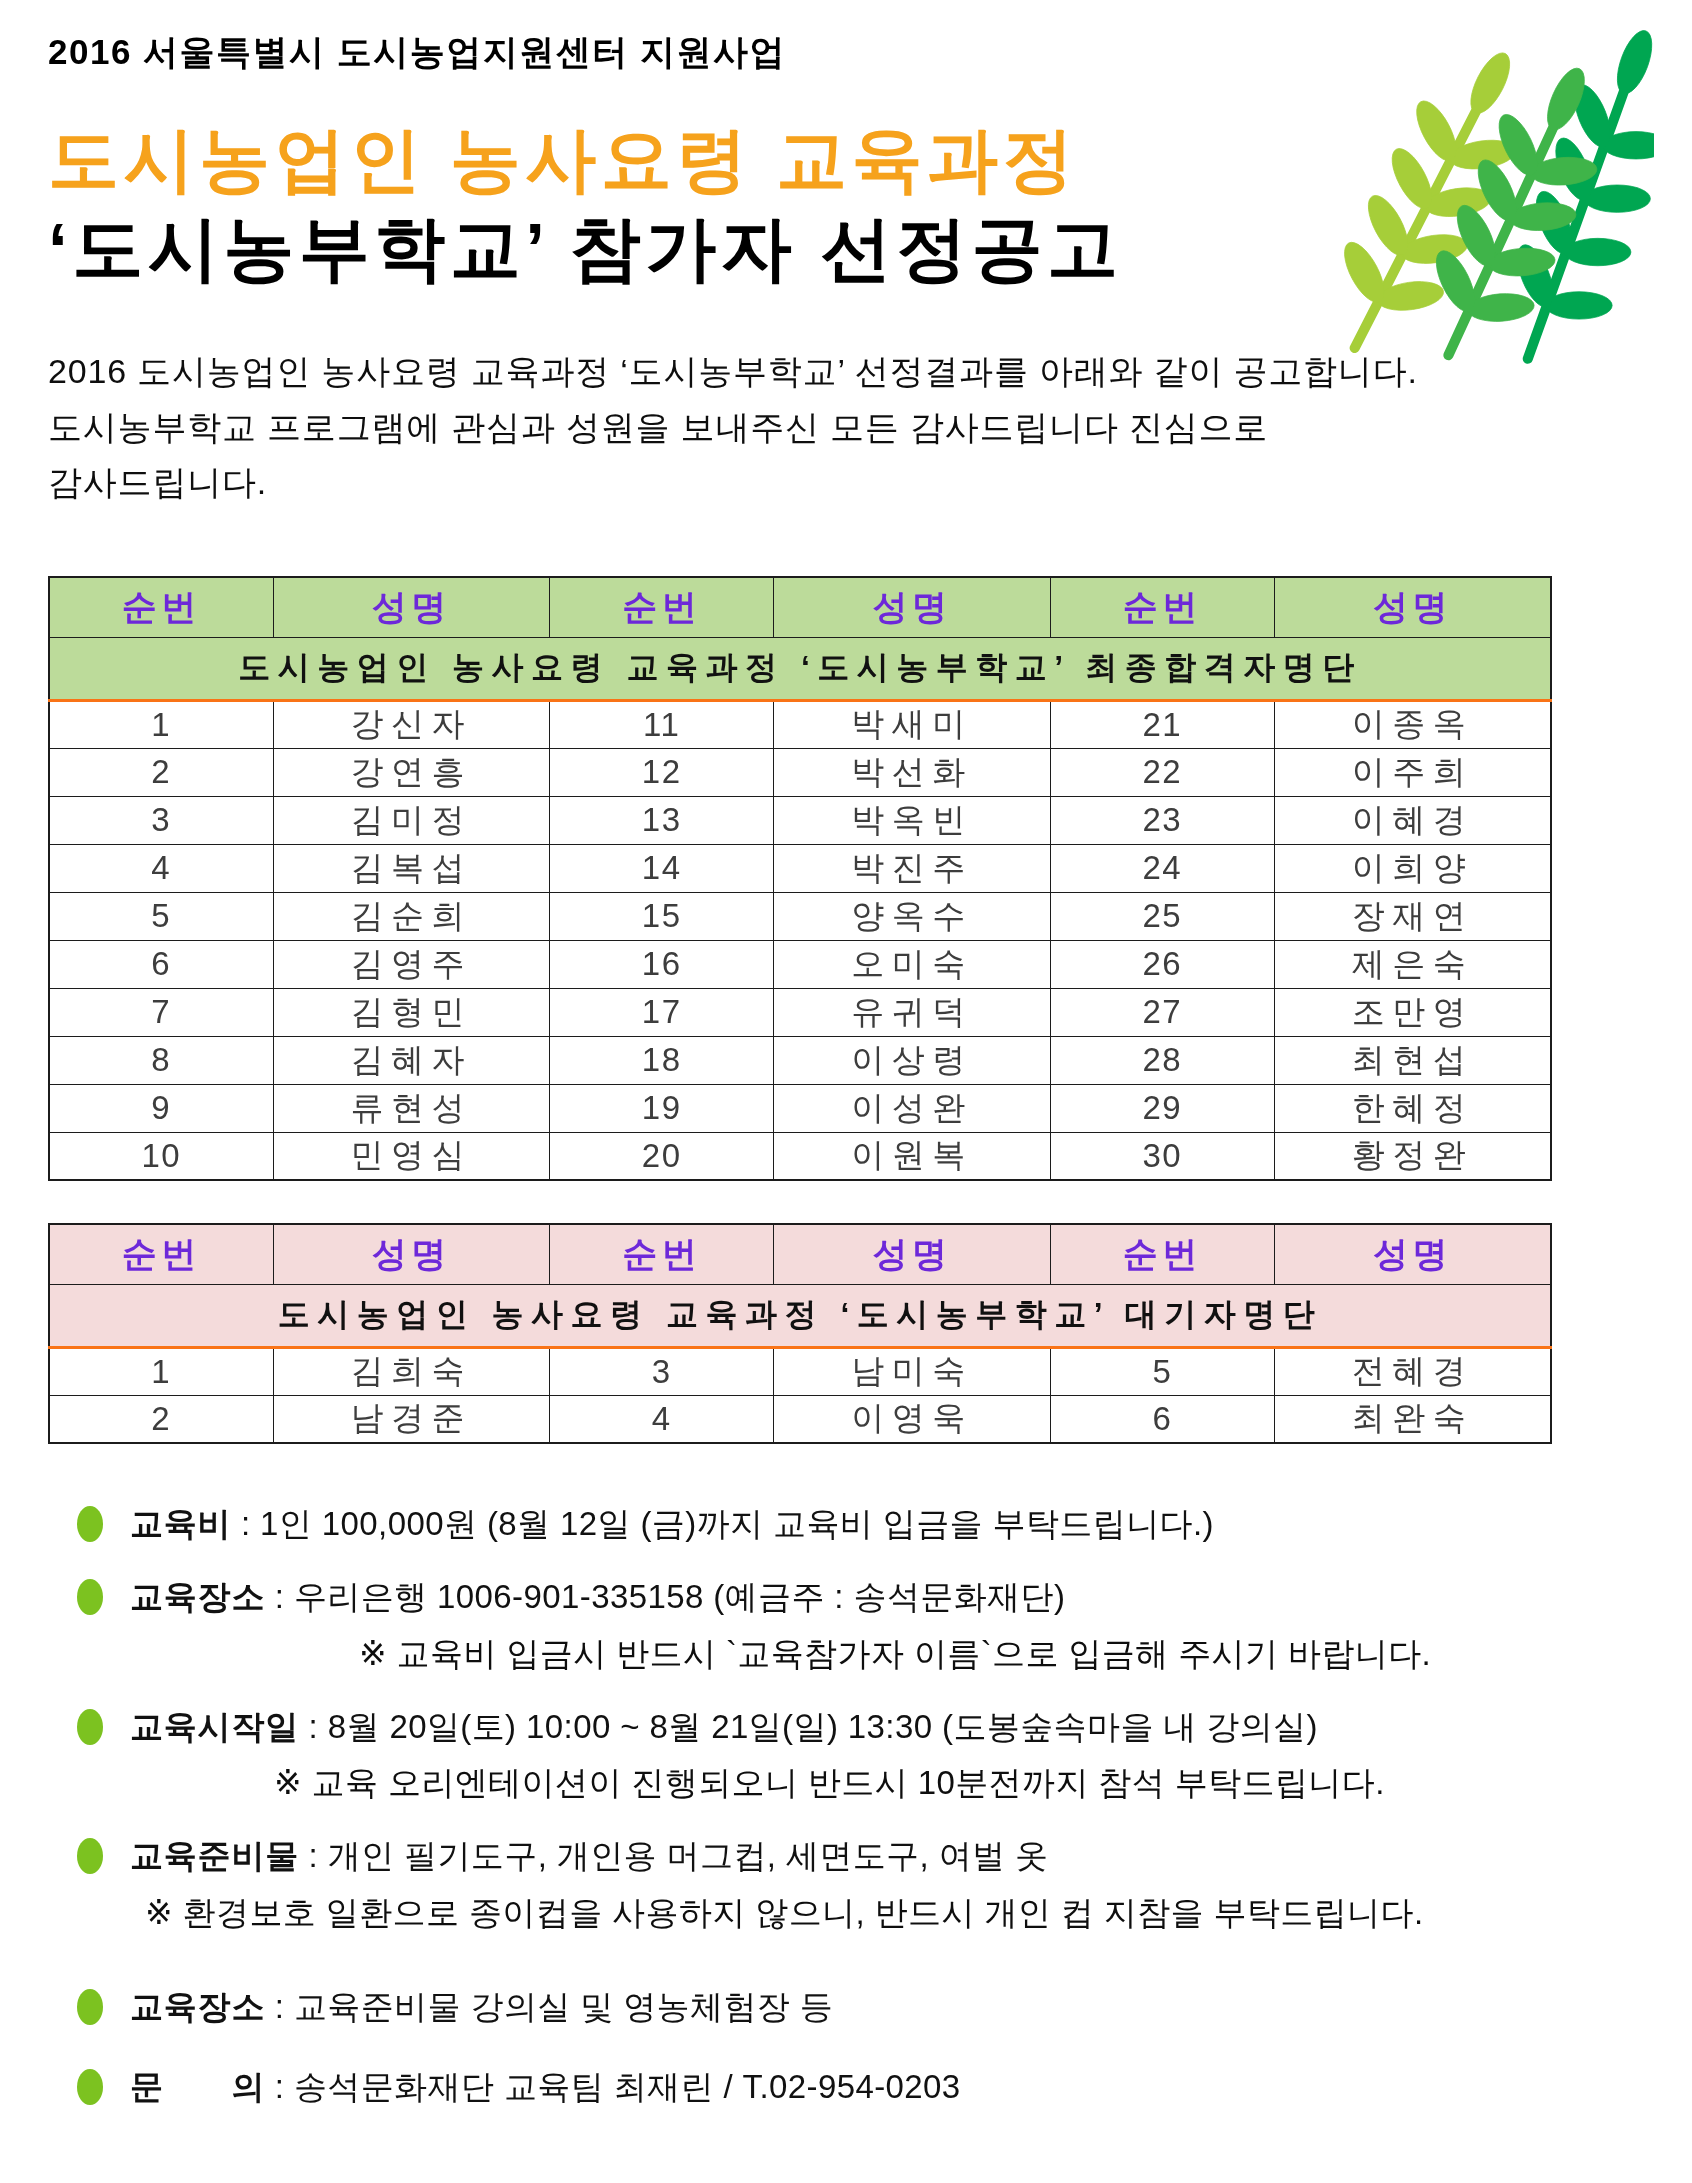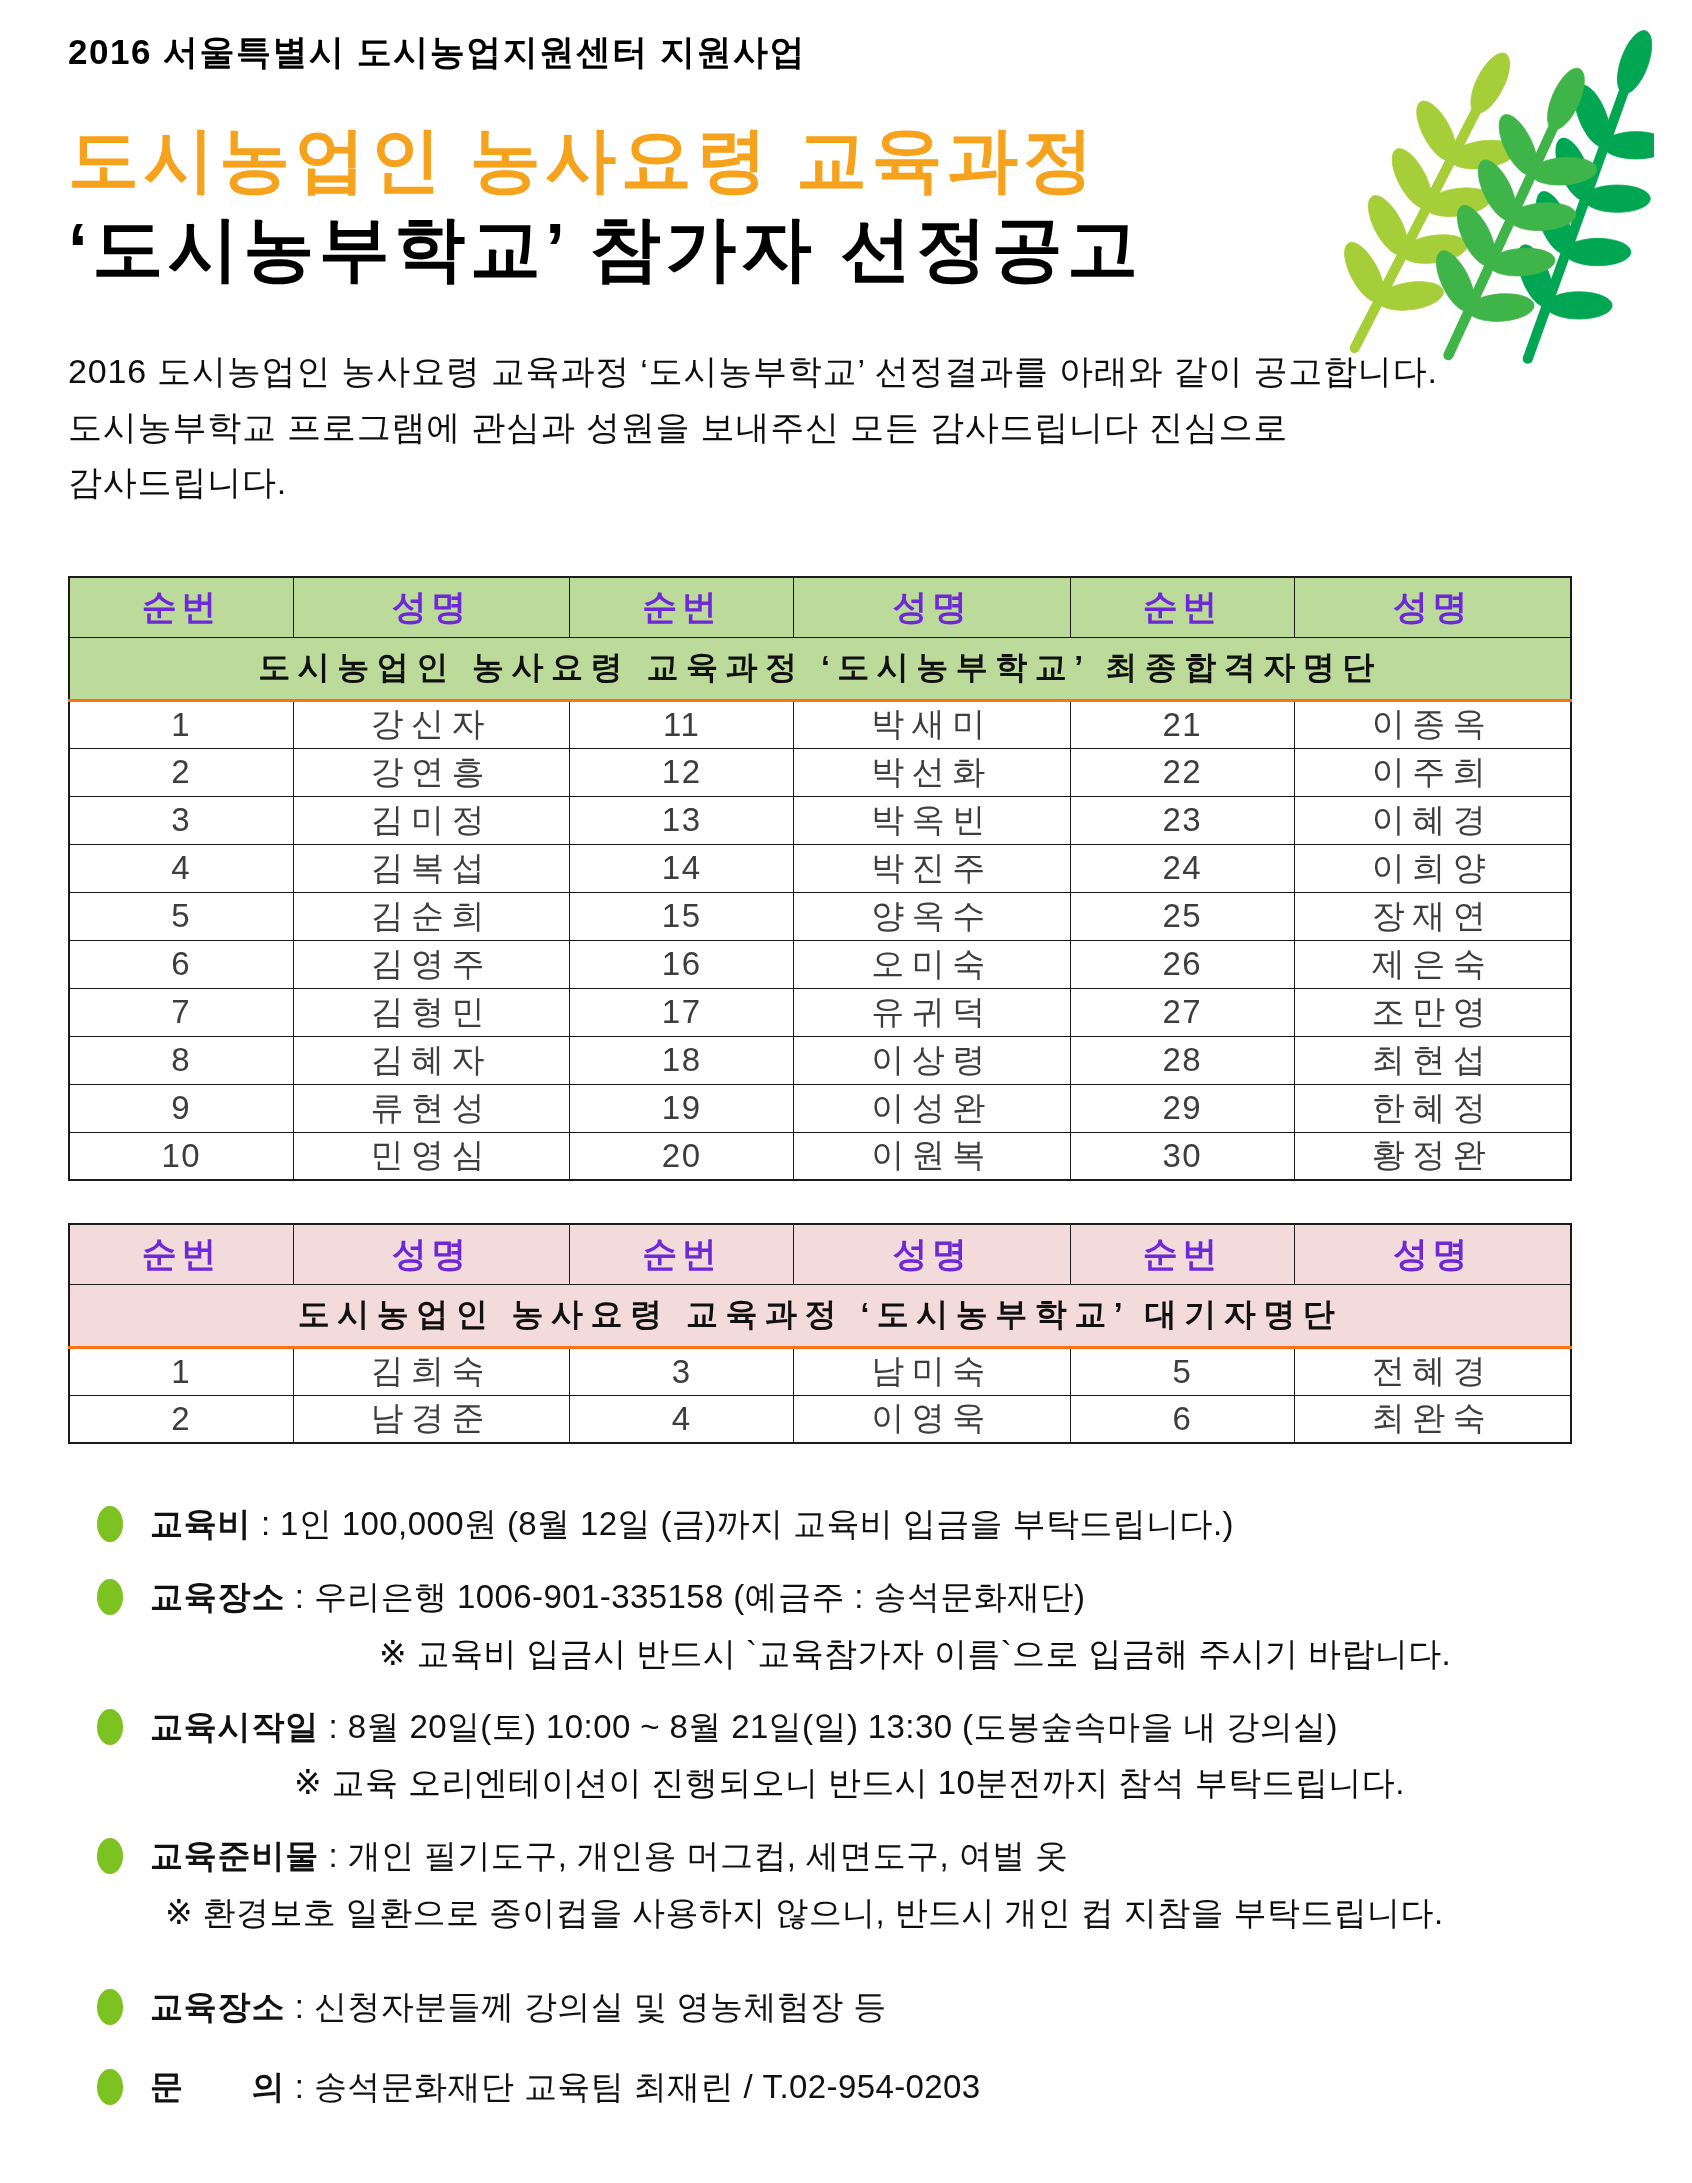--- a/index.html
+++ b/index.html
@@ -1,21 +1,21 @@
 <!DOCTYPE html>
 <html style="font-size:12px"><head>
 <meta charset="utf-8">
 <style>
   * { margin:0; padding:0; box-sizing:border-box; }
   html,body { background:#ffffff; }
   body {
     width:1693px; height:2183px; overflow:hidden; position:relative;
     font-family:"Liberation Sans","DejaVu Sans",sans-serif; color:#111;
   }
-  .page { padding:29px 48px 0 48px; position:relative;margin-left:20px; }
+  .page { padding:29px 48px 0 48px; position:relative; }
 
   
   .program-line { font-size:35px; font-weight:700; letter-spacing:1.5px; color:#000; }
 
   
   .title { margin-top:39px; font-weight:800; font-size:71px; line-height:1.26; letter-spacing:4.5px; }
   .title .orange { color:#F6A21C; }
   .title .green  { color:#000000; }
   .title .black  { color:#000; }
 
@@ -292,21 +292,21 @@
     <div class="note indent-mid" data-name="notice-note">※ 교육 오리엔테이션이 진행되오니 반드시 10분전까지 참석 부탁드립니다.</div>
 
     <div class="notice" data-name="notice-item-supplies">
       <span class="dot" data-name="green-dot-bullet-icon"></span>
       <p data-name="notice-line"><span class="notice-label" data-name="notice-label">교육준비물</span><span class="notice-text" data-name="notice-text"> : 개인 필기도구, 개인용 머그컵, 세면도구, 여벌 옷</span></p>
     </div>
     <div class="note indent-shallow" data-name="notice-note">※ 환경보호 일환으로 종이컵을 사용하지 않으니, 반드시 개인 컵 지참을 부탁드립니다.</div>
 
     <div class="notice gap-lg" data-name="notice-item-venue">
       <span class="dot" data-name="green-dot-bullet-icon"></span>
-      <p data-name="notice-line"><span class="notice-label" data-name="notice-label">교육장소</span><span class="notice-text" data-name="notice-text"> : 신청자분들께 강의실 및 영농체험장 등</span></p>
+      <p data-name="notice-line"><span class="notice-label" data-name="notice-label">교육장소</span><span class="notice-text" data-name="notice-text"> : 교육준비물 강의실 및 영농체험장 등</span></p>
     </div>
 
     <div class="notice gap-md" data-name="notice-item-contact">
       <span class="dot" data-name="green-dot-bullet-icon"></span>
       <p data-name="notice-line"><span class="notice-label" data-name="notice-label">문　　의</span><span class="notice-text" data-name="notice-text"> : 송석문화재단 교육팀 최재린 / T.02-954-0203</span></p>
     </div>
 
   </div>
 </div>
 

